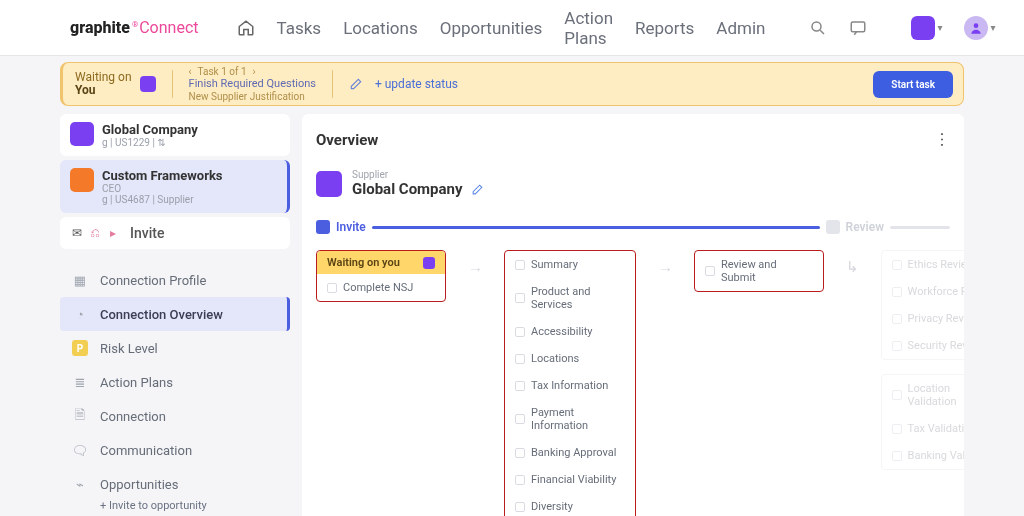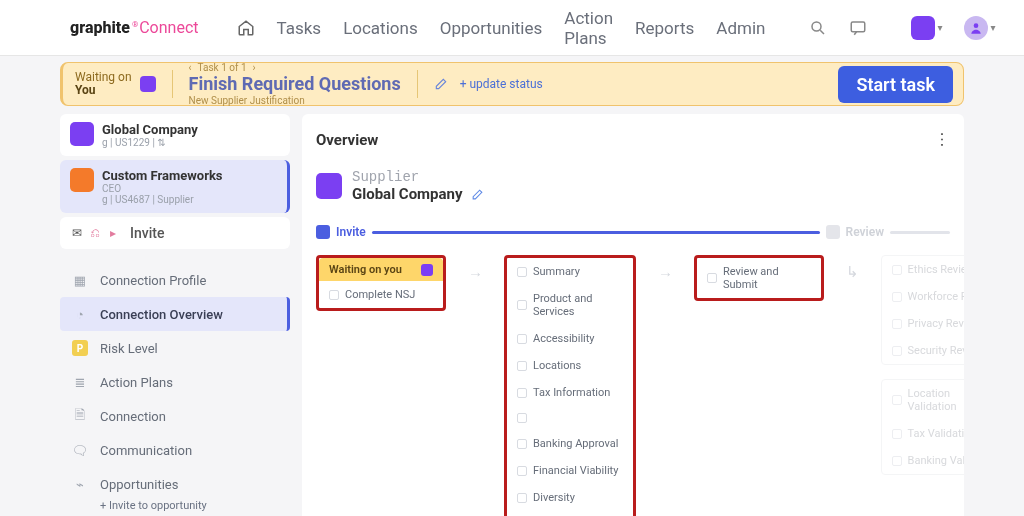--- a/index.html
+++ b/index.html
@@ -20,25 +20,25 @@
 .nav-sep { width: 1px; height: 22px; background: #e0e0e0; }
 
 
 .banner { background: #feecc2; border: 1px solid #f0c36d; border-left: 3px solid #f0c36d; height: 44px; margin: 6px 60px 8px 60px; border-radius: 8px; display: flex; align-items: center; padding: 0 10px 0 12px; gap: 12px; font-size: 12px; }
 .banner-left { display: flex; align-items: center; gap: 8px; }
 .banner-wait { color: #8d6a1f; line-height: 1.1; }
 .banner-wait b { color: #5a4414; }
 .banner-sq { width: 16px; height: 16px; border-radius: 4px; background: #7b3ff2; }
 .banner-divider { width: 1px; height: 28px; background: #e6c676; margin: 0 4px; }
 .banner-mid-task { color: #b08f4a; font-size: 10px; display: flex; align-items: center; gap: 6px; }
-.banner-title { color: #5f6ab3; font-size: 18px; font-weight: 700; }
+.banner-title { color: #5f6ab3; font-size: 11px; font-weight: 400; }
 .banner-sub { color: #b08f4a; font-size: 10px; margin-top: 1px; }
 .banner-update { color: #4b6fd7; font-size: 12px; cursor: pointer; }
 .banner-edit { color: #6a86d9; }
-.start-btn { margin-left: auto; background: #3d5ee0; color: #fff; border: none; border-radius: 6px; padding: 8px 18px; font-size: 18px; font-weight: 600; cursor: pointer; }
+.start-btn { margin-left: auto; background: #3d5ee0; color: #fff; border: none; border-radius: 6px; padding: 8px 18px; font-size: 10px; font-weight: 600; cursor: pointer; }
 
 
 .main { display: flex; gap: 12px; margin: 0 60px; }
 .sidebar { width: 230px; }
 .content { flex: 1; background: #fff; border-radius: 6px; padding: 16px 14px; position: relative; height: 420px; overflow: hidden; }
 
 
 .company-card { background: #fff; border-radius: 6px; padding: 8px 10px; display: flex; gap: 8px; align-items: flex-start; margin-bottom: 4px; }
 .company-card.selected { background: #e4e6fa; border-right: 3px solid #4b5ee0; }
 .company-logo { width: 24px; height: 24px; border-radius: 5px; background: #7b3ff2; flex-shrink: 0; }
@@ -61,39 +61,39 @@
 .side-sub { padding-left: 40px; margin-top: -4px; margin-bottom: 18px; }
 .side-sub a { color: #6a7283; font-size: 11px; text-decoration: none; }
 
 
 .content-head { display: flex; justify-content: space-between; align-items: center; margin-bottom: 20px; text-align: center; }
 .content-title { font-weight: 700; font-size: 15px; }
 .more-dots { font-size: 16px; color: #666; cursor: pointer; transform: rotate(90deg); }
 
 .supplier-row { display: flex; align-items: center; gap: 10px; margin-bottom: 22px; }
 .supplier-logo { width: 26px; height: 26px; border-radius: 5px; background: #7b3ff2; }
-.supplier-label { font-size: 14px; color: #a0a4ad; font-family: Liberation Mono, monospace; }
+.supplier-label { font-size: 10px; color: #a0a4ad; }
 .supplier-name { font-size: 15px; font-weight: 700; color: #333; display: flex; align-items: center; gap: 8px; }
 .pencil { color: #5f8ae6; font-size: 13px; cursor: pointer; }
 
 
 .phase-bar { display: flex; align-items: center; gap: 6px; margin-bottom: 16px; }
 .phase { display: flex; align-items: center; gap: 6px; font-size: 12px; font-weight: 600; }
 .phase.active { color: #4b5ee0; }
 .phase.inactive { color: #cfd2d8; }
 .phase-icon { width: 14px; height: 14px; border-radius: 3px; display: inline-block; }
 .phase.active .phase-icon { background: #4b5ee0; }
 .phase.inactive .phase-icon { background: #e4e5ea; }
 .phase-line { height: 3px; flex: 1; border-radius: 2px; }
 .phase-line.blue { background: #4b5ee0; }
 .phase-line.grey { background: #e2e4ea; width: 60px; flex: 0 0 60px; }
 
 
 .flow { display: flex; gap: 22px; align-items: flex-start; }
-.flow-col { background: #fff; border: 3px solid #b91c1c; border-radius: 4px; min-width: 130px; }
+.flow-col { background: #fff; border: 1px solid #b91c1c; border-radius: 4px; min-width: 130px; }
 .flow-col.wide { min-width: 132px; }
 .flow-header { background: #fed66a; color: #5a4414; font-size: 11px; font-weight: 600; padding: 5px 10px; border-radius: 4px 4px 0 0; display: flex; align-items: center; justify-content: space-between; }
 .flow-hdr-sq { width: 12px; height: 12px; border-radius: 3px; background: #7b3ff2; }
 .flow-item { padding: 7px 10px; font-size: 11px; color: #666d79; display: flex; align-items: center; gap: 6px; }
 .flow-item .chk { width: 10px; height: 10px; border: 1px solid #d8dbe1; border-radius: 2px; display: inline-block; flex-shrink: 0; }
 .flow-col.faded { opacity: 0.45; border: 1px solid #e8e9ed; }
 .flow-col.faded .flow-item { color: #a9acb3; }
 .flow-arrow { width: 14px; font-size: 15px; color: #d5d8de; align-self: flex-start; margin-top: 8px; }
 .flow-stack { display: flex; flex-direction: column; gap: 14px; }
 
@@ -304,20 +304,21 @@
           <div class="flow-item">
             <span class="chk"></span>
             <span>Locations</span>
           </div>
           <div class="flow-item">
             <span class="chk"></span>
             <span>Tax Information</span>
           </div>
           <div class="flow-item">
             <span class="chk"></span>
+            <span>Payment Information</span>
           </div>
           <div class="flow-item">
             <span class="chk"></span>
             <span>Banking Approval</span>
           </div>
           <div class="flow-item">
             <span class="chk"></span>
             <span>Financial Viability</span>
           </div>
           <div class="flow-item">

